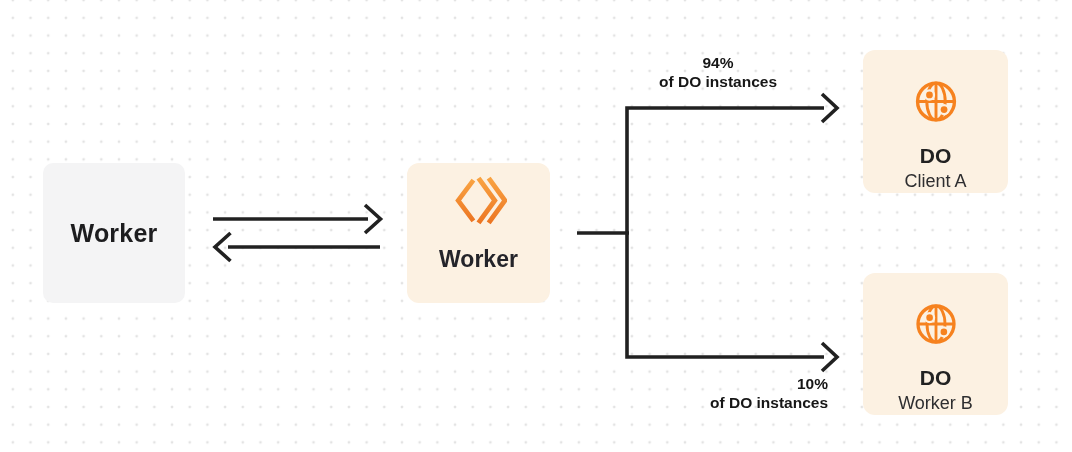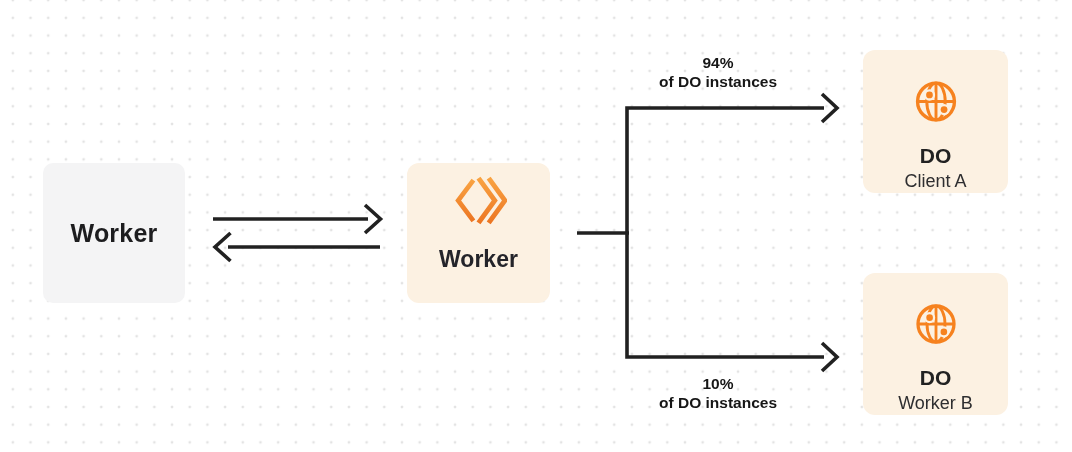--- a/index.html
+++ b/index.html
@@ -90,21 +90,21 @@
   .edge-label {
     position: absolute;
     width: 220px;
     text-align: center;
     font-size: 15.5px;
     font-weight: bold;
     line-height: 19px;
     color: #161616;
   }
   .edge-label-top    { left: 608px; top: 53px; }
-  .edge-label-bottom { left: 608px; top: 374px; }
+  .edge-label-bottom { left: 608px; top: 374px; text-align: right; }
 
   .globe-icon  { width: 56px; height: 56px; display: block; }
   .worker-icon { width: 57px; height: 51px; display: block; }
 
   .globe-stroke { stroke: var(--accent-orange, #f6821f); fill: none; }
   .globe-fill   { fill: var(--accent-orange, #f6821f); }
   .globe-halo   { fill: var(--node-cream-bg, #fcf1e2); }
 </style>
 </head>
 <body>

